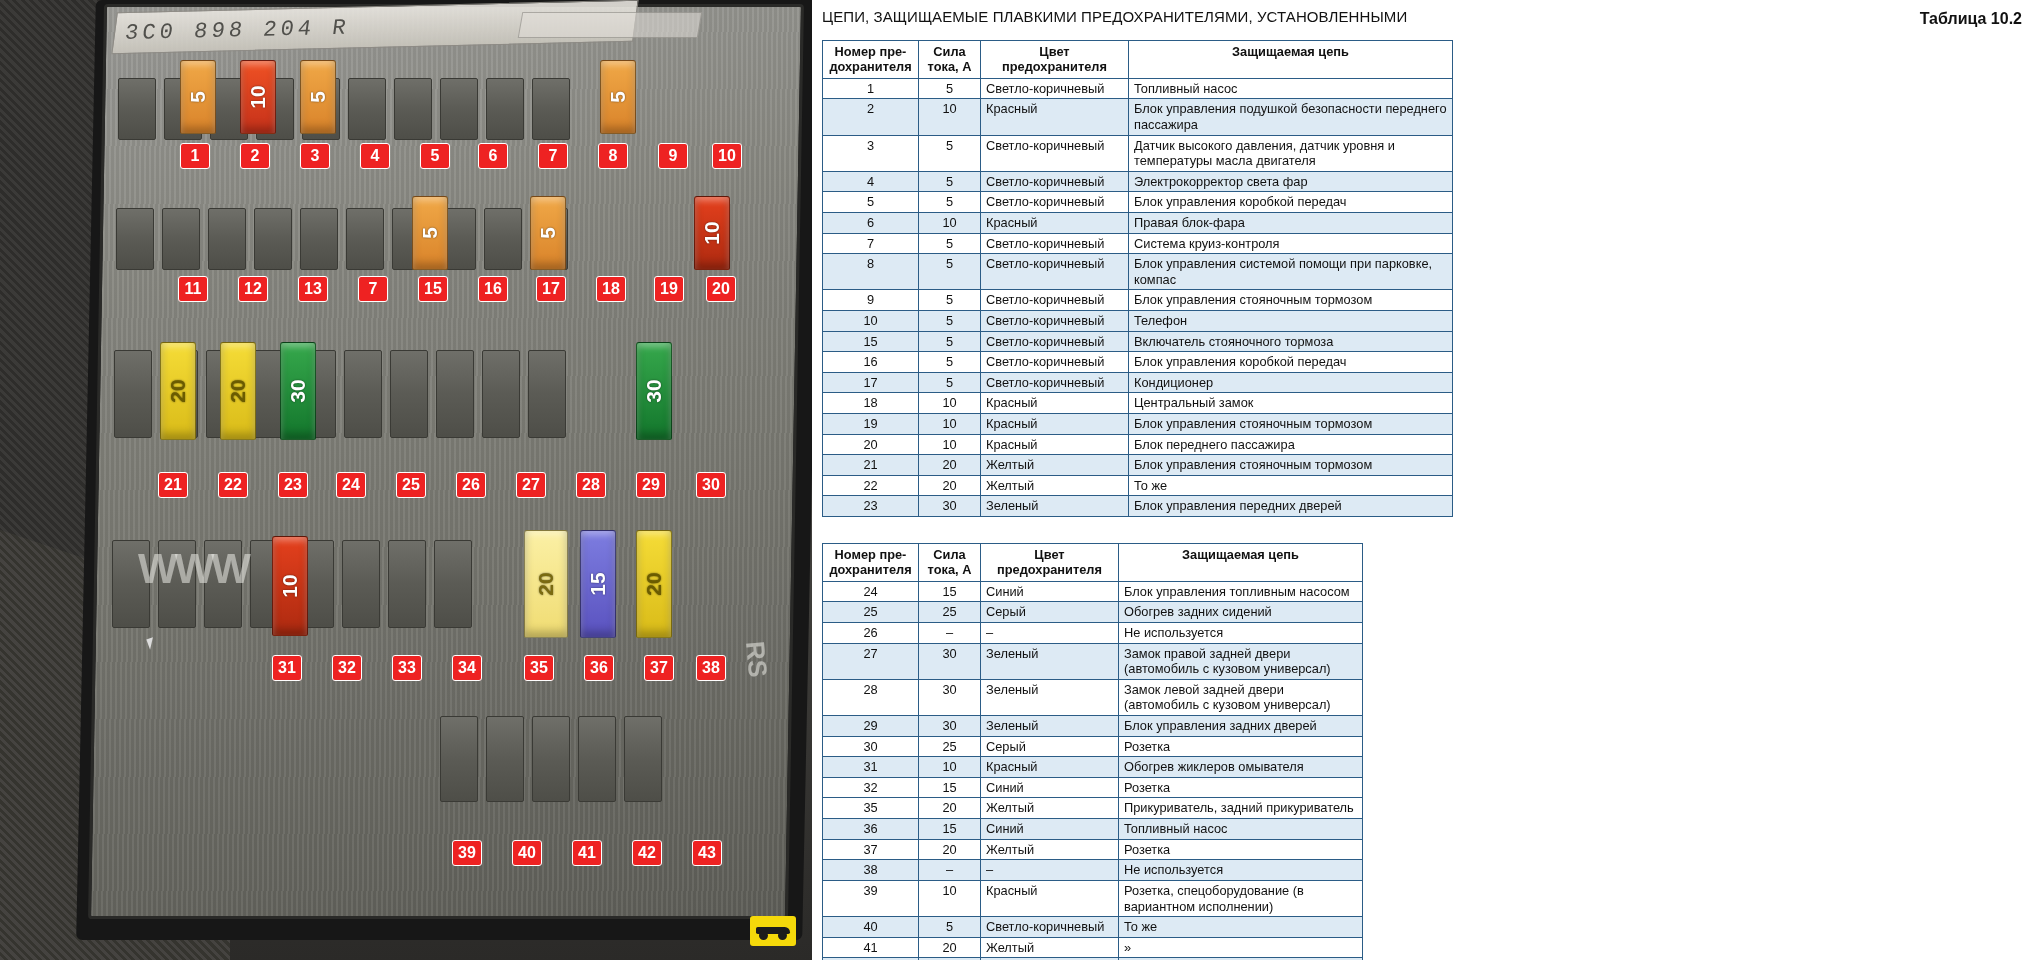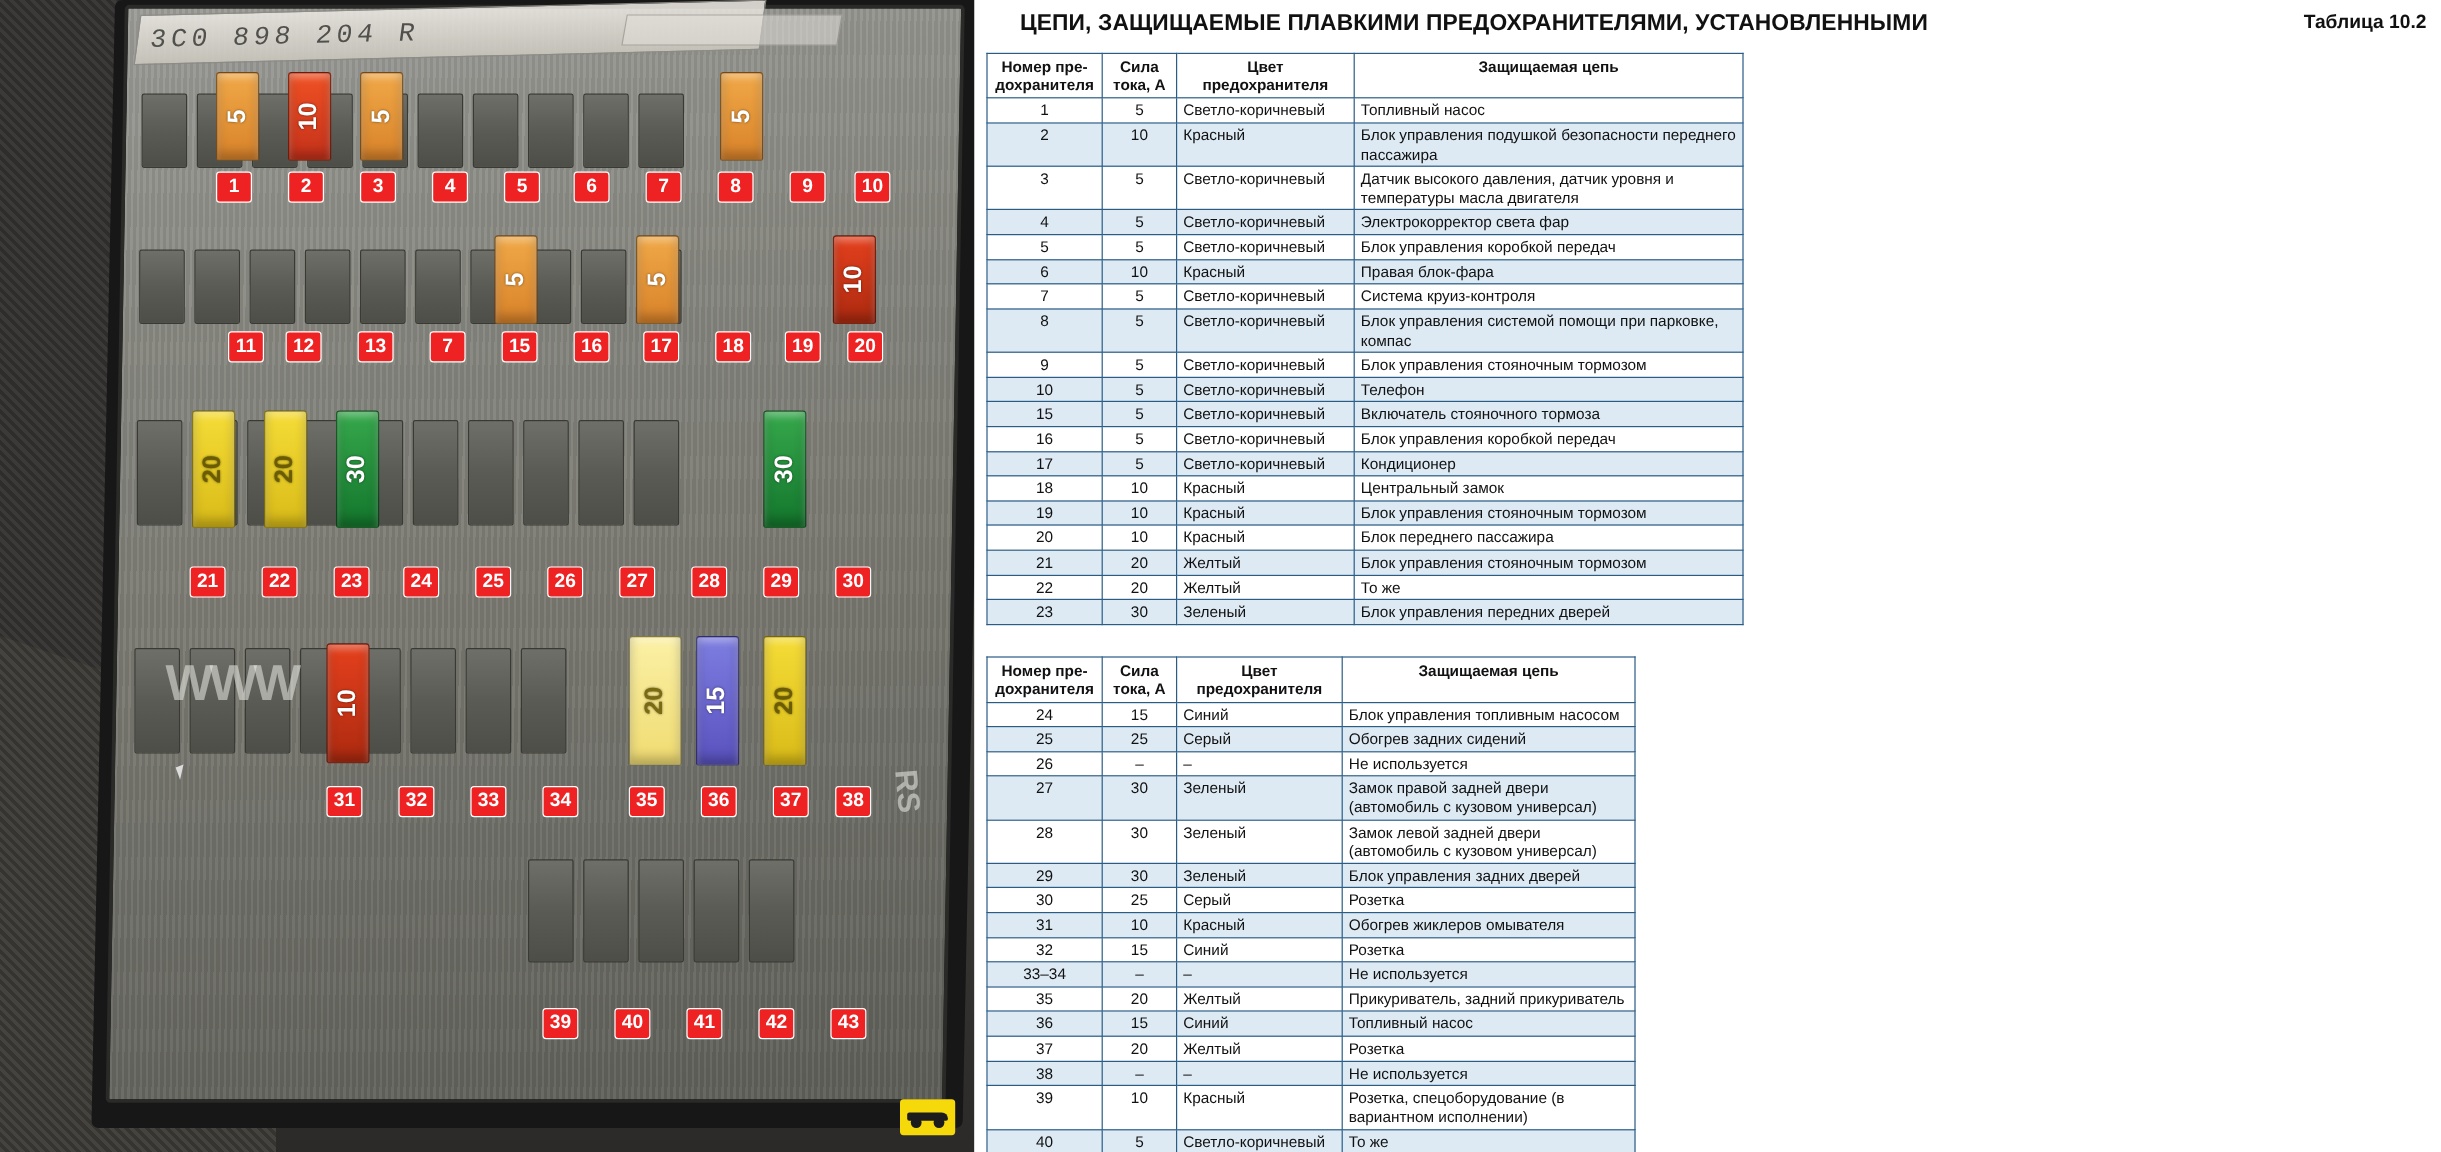--- a/index.html
+++ b/index.html
@@ -166,27 +166,26 @@
     width: 1222px; height: 960px;
     background: #fff;
     padding: 8px 12px 0 10px;
   }
   .head-row {
     display: flex;
     align-items: flex-start;
     justify-content: space-between;
   }
   .doc-title {
-    font-size: 19px;
-    font-weight: bold;
+    font-size: 15px;
+    font-weight: normal;
     color: #111;
     line-height: 1.25;
     letter-spacing: 0.1px;
     max-width: 880px;
-    margin-left: 28px;
   }
   .table-num {
     font-size: 16px;
     font-weight: bold;
     color: #111;
     white-space: nowrap;
     padding-top: 2px;
   }
   .tables {
     display: flex;
@@ -353,21 +352,21 @@
     <div class="numtag" style="left:240px; top:143px;">2</div>
     <div class="numtag" style="left:300px; top:143px;">3</div>
     <div class="numtag" style="left:360px; top:143px;">4</div>
     <div class="numtag" style="left:420px; top:143px;">5</div>
     <div class="numtag" style="left:478px; top:143px;">6</div>
     <div class="numtag" style="left:538px; top:143px;">7</div>
     <div class="numtag" style="left:598px; top:143px;">8</div>
     <div class="numtag" style="left:658px; top:143px;">9</div>
     <div class="numtag" style="left:712px; top:143px;">10</div>
 
-    <div class="numtag" style="left:190px; top:276px;">11</div>
+    <div class="numtag" style="left:178px; top:276px;">11</div>
     <div class="numtag" style="left:238px; top:276px;">12</div>
     <div class="numtag" style="left:298px; top:276px;">13</div>
     <div class="numtag" style="left:358px; top:276px;">7</div>
     <div class="numtag" style="left:418px; top:276px;">15</div>
     <div class="numtag" style="left:478px; top:276px;">16</div>
     <div class="numtag" style="left:536px; top:276px;">17</div>
     <div class="numtag" style="left:596px; top:276px;">18</div>
     <div class="numtag" style="left:654px; top:276px;">19</div>
     <div class="numtag" style="left:706px; top:276px;">20</div>
 
@@ -634,26 +633,20 @@
               <td class="c-amp">10</td>
               <td>Красный</td>
               <td>Обогрев жиклеров омывателя</td>
             </tr>
             <tr>
               <td class="c-num">32</td>
               <td class="c-amp">15</td>
               <td>Синий</td>
               <td>Розетка</td>
             </tr>
-            <tr class="alt">
-              <td class="c-num">33–34</td>
-              <td class="c-amp">–</td>
-              <td>–</td>
-              <td>Не используется</td>
-            </tr>
             <tr>
               <td class="c-num">35</td>
               <td class="c-amp">20</td>
               <td>Желтый</td>
               <td>Прикуриватель, задний прикуриватель</td>
             </tr>
             <tr class="alt">
               <td class="c-num">36</td>
               <td class="c-amp">15</td>
               <td>Синий</td>

